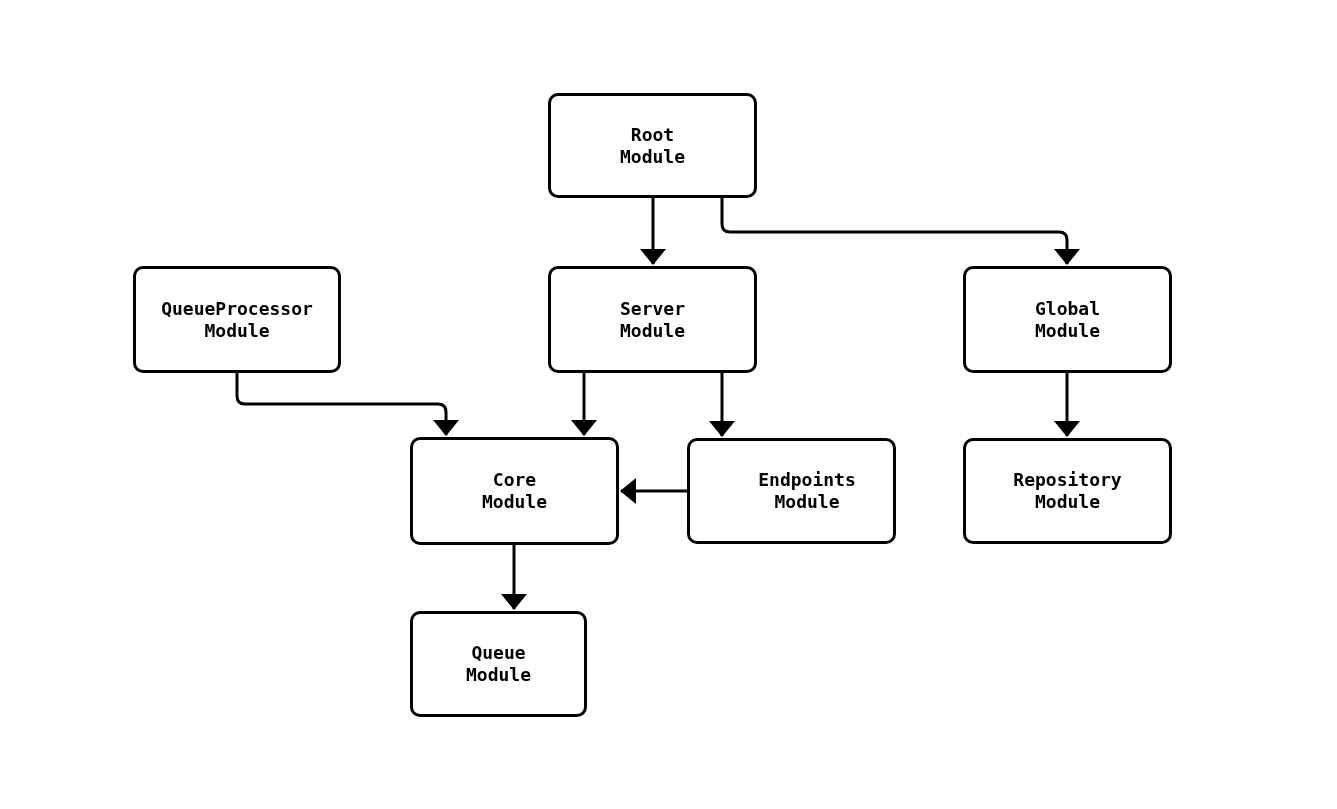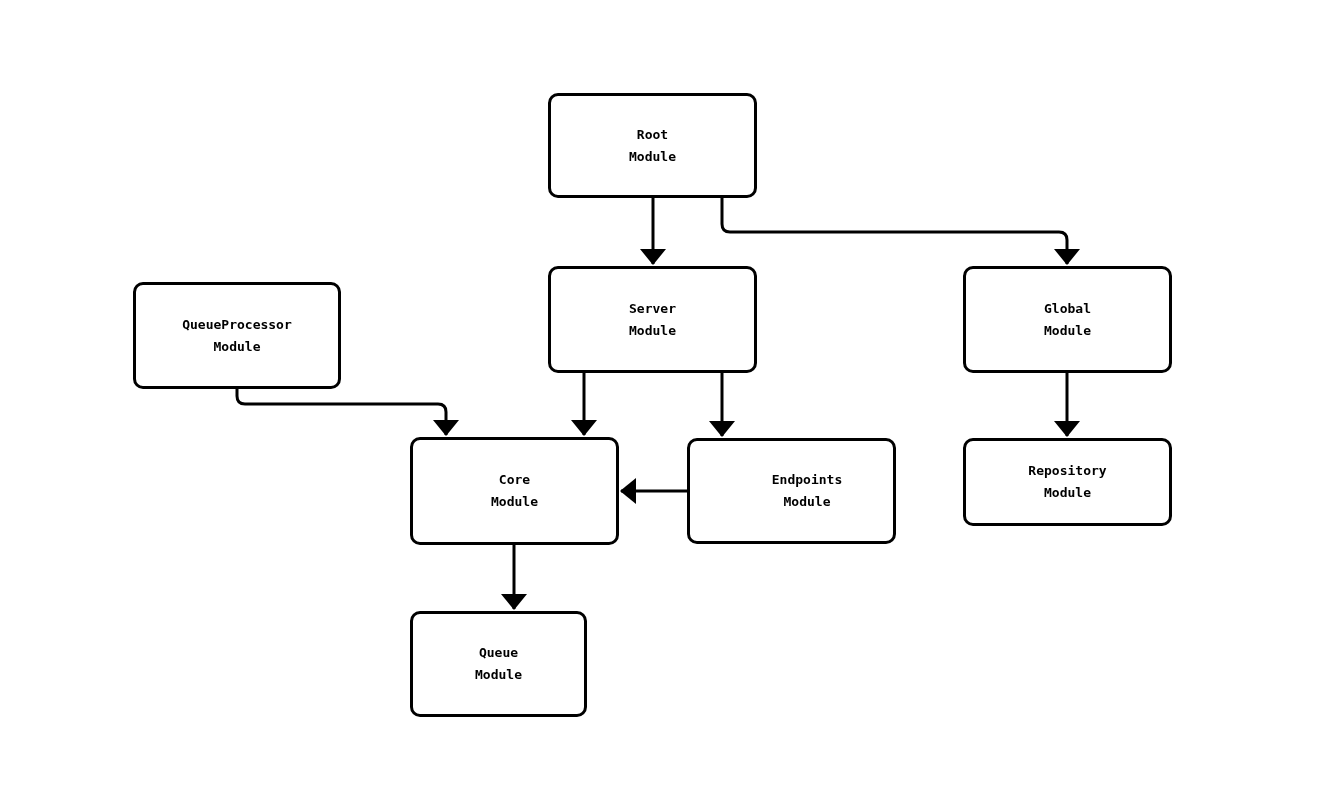--- a/index.html
+++ b/index.html
@@ -35,33 +35,33 @@
     border-radius: 10px;
     background: #ffffff;
     display: flex;
     align-items: center;
     justify-content: center;
     text-align: center;
   }
   .node-label {
     font-family: "DejaVu Sans Mono", monospace;
     font-weight: bold;
-    font-size: 13px;
+    font-size: 18px;
     line-height: 22px;
     color: #000000;
     white-space: pre-line;
   }
   
   .node-root          { left: 548px; top:  93px; width: 209px; height: 105px; }
-  .node-queueprocessor{ left: 133px; top: 282px; width: 208px; height: 107px; }
+  .node-queueprocessor{ left: 133px; top: 266px; width: 208px; height: 107px; }
   .node-server        { left: 548px; top: 266px; width: 209px; height: 107px; text-align: center; }
   .node-global        { left: 963px; top: 266px; width: 209px; height: 107px; }
   .node-core          { left: 410px; top: 437px; width: 209px; height: 108px; }
   .node-endpoints     { left: 687px; top: 438px; width: 209px; height: 106px; padding-left: 31px; }
-  .node-repository    { left: 963px; top: 438px; width: 209px; height: 88px; }
+  .node-repository    { left: 963px; top: 438px; width: 209px; height: 106px; }
   .node-queue         { left: 410px; top: 611px; width: 177px; height: 106px; }
 </style>
 </head>
 <body>
 
 <div class="canvas">
 
   <svg class="edges-layer" viewBox="0 0 1337 809" xmlns="http://www.w3.org/2000/svg">
     <defs>
       <marker id="arrowhead" markerUnits="userSpaceOnUse" markerWidth="16" markerHeight="26" refX="15" refY="13" orient="auto">

